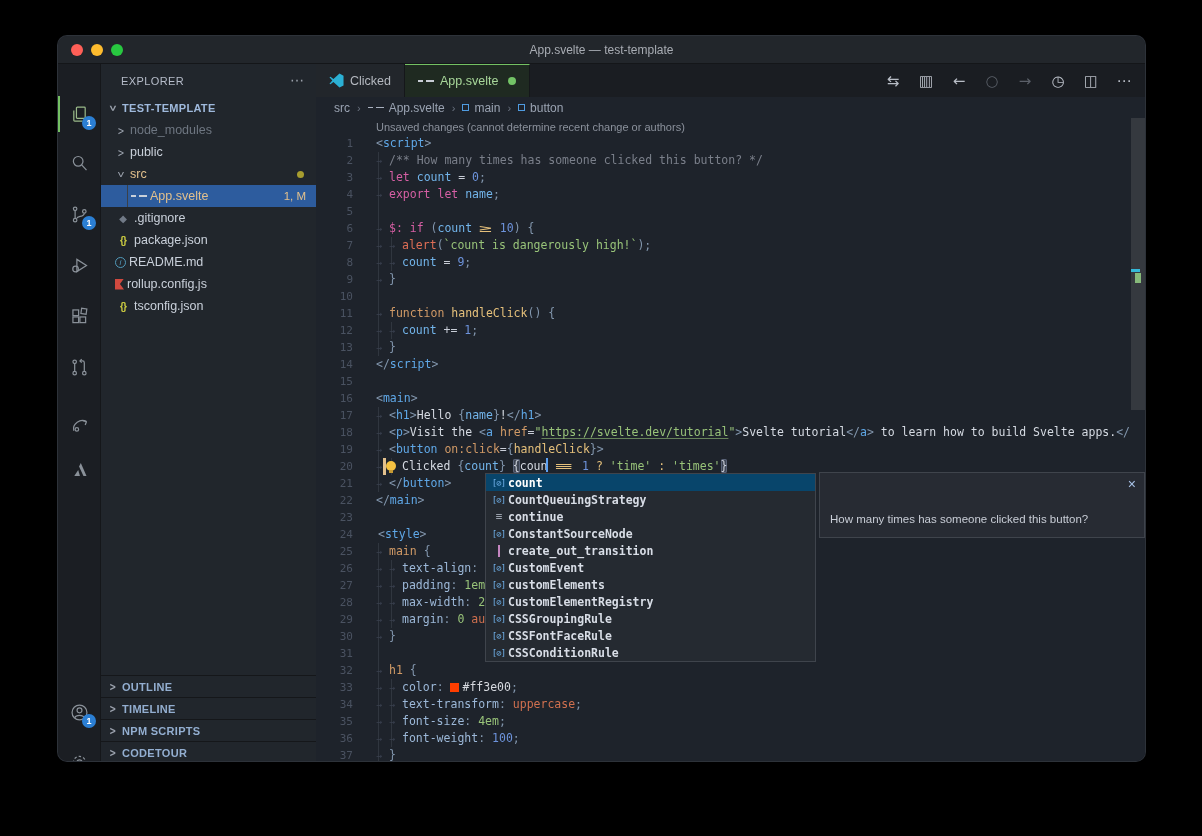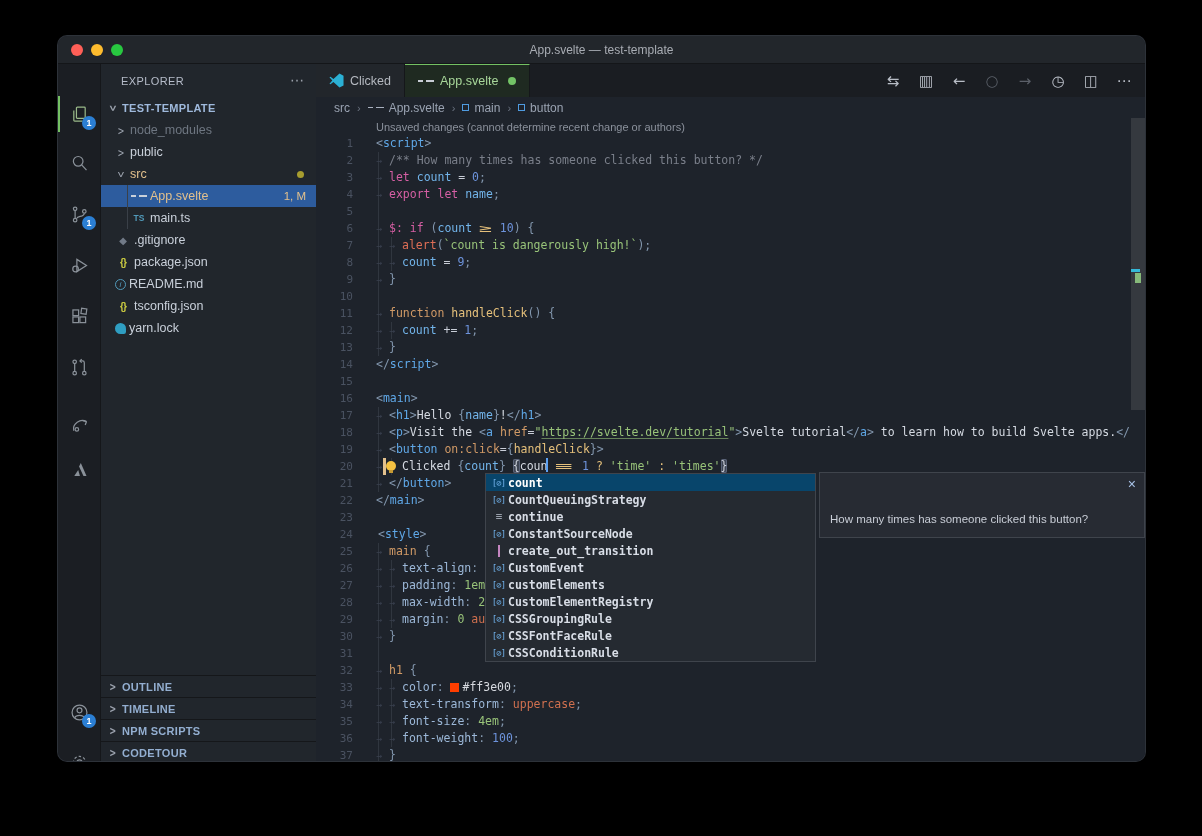--- a/index.html
+++ b/index.html
@@ -251,44 +251,39 @@
           <div class="trow sel" style="padding-left: 30px;">
             <span class="guide-v"></span>
             <span class="fi fi-lines">
               <i></i>
               <i></i>
               <i></i>
             </span>
             <span class="tlabel" style="color: rgb(226, 192, 141);">App.svelte</span>
             <span class="tbadge">1, M</span>
           </div>
-          <div class="trow" style="padding-left: 30px;">
-            <span class="guide-v"></span>
-            <span class="fi fi-ts">TS</span>
-            <span class="tlabel">main.ts</span>
-          </div>
           <div class="trow" style="padding-left: 14px;">
             <span class="fi fi-git">◆</span>
             <span class="tlabel">.gitignore</span>
           </div>
           <div class="trow" style="padding-left: 14px;">
             <span class="fi fi-braces">{}</span>
             <span class="tlabel">package.json</span>
           </div>
           <div class="trow" style="padding-left: 14px;">
             <span class="fi fi-info">i</span>
             <span class="tlabel">README.md</span>
           </div>
           <div class="trow" style="padding-left: 14px;">
+            <span class="fi fi-rollup"></span>
+            <span class="tlabel">rollup.config.js</span>
+          </div>
+          <div class="trow" style="padding-left: 14px;">
             <span class="fi fi-braces">{}</span>
             <span class="tlabel">tsconfig.json</span>
-          </div>
-          <div class="trow" style="padding-left: 14px;">
-            <span class="fi fi-yarn"></span>
-            <span class="tlabel">yarn.lock</span>
           </div>
         </div>
       <div class="sections" id="sidebar-sections">
           <div class="sect">
             <span class="chev">&gt;</span>
             <span class="tlabel">OUTLINE</span>
           </div>
           <div class="sect">
             <span class="chev">&gt;</span>
             <span class="tlabel">TIMELINE</span>

